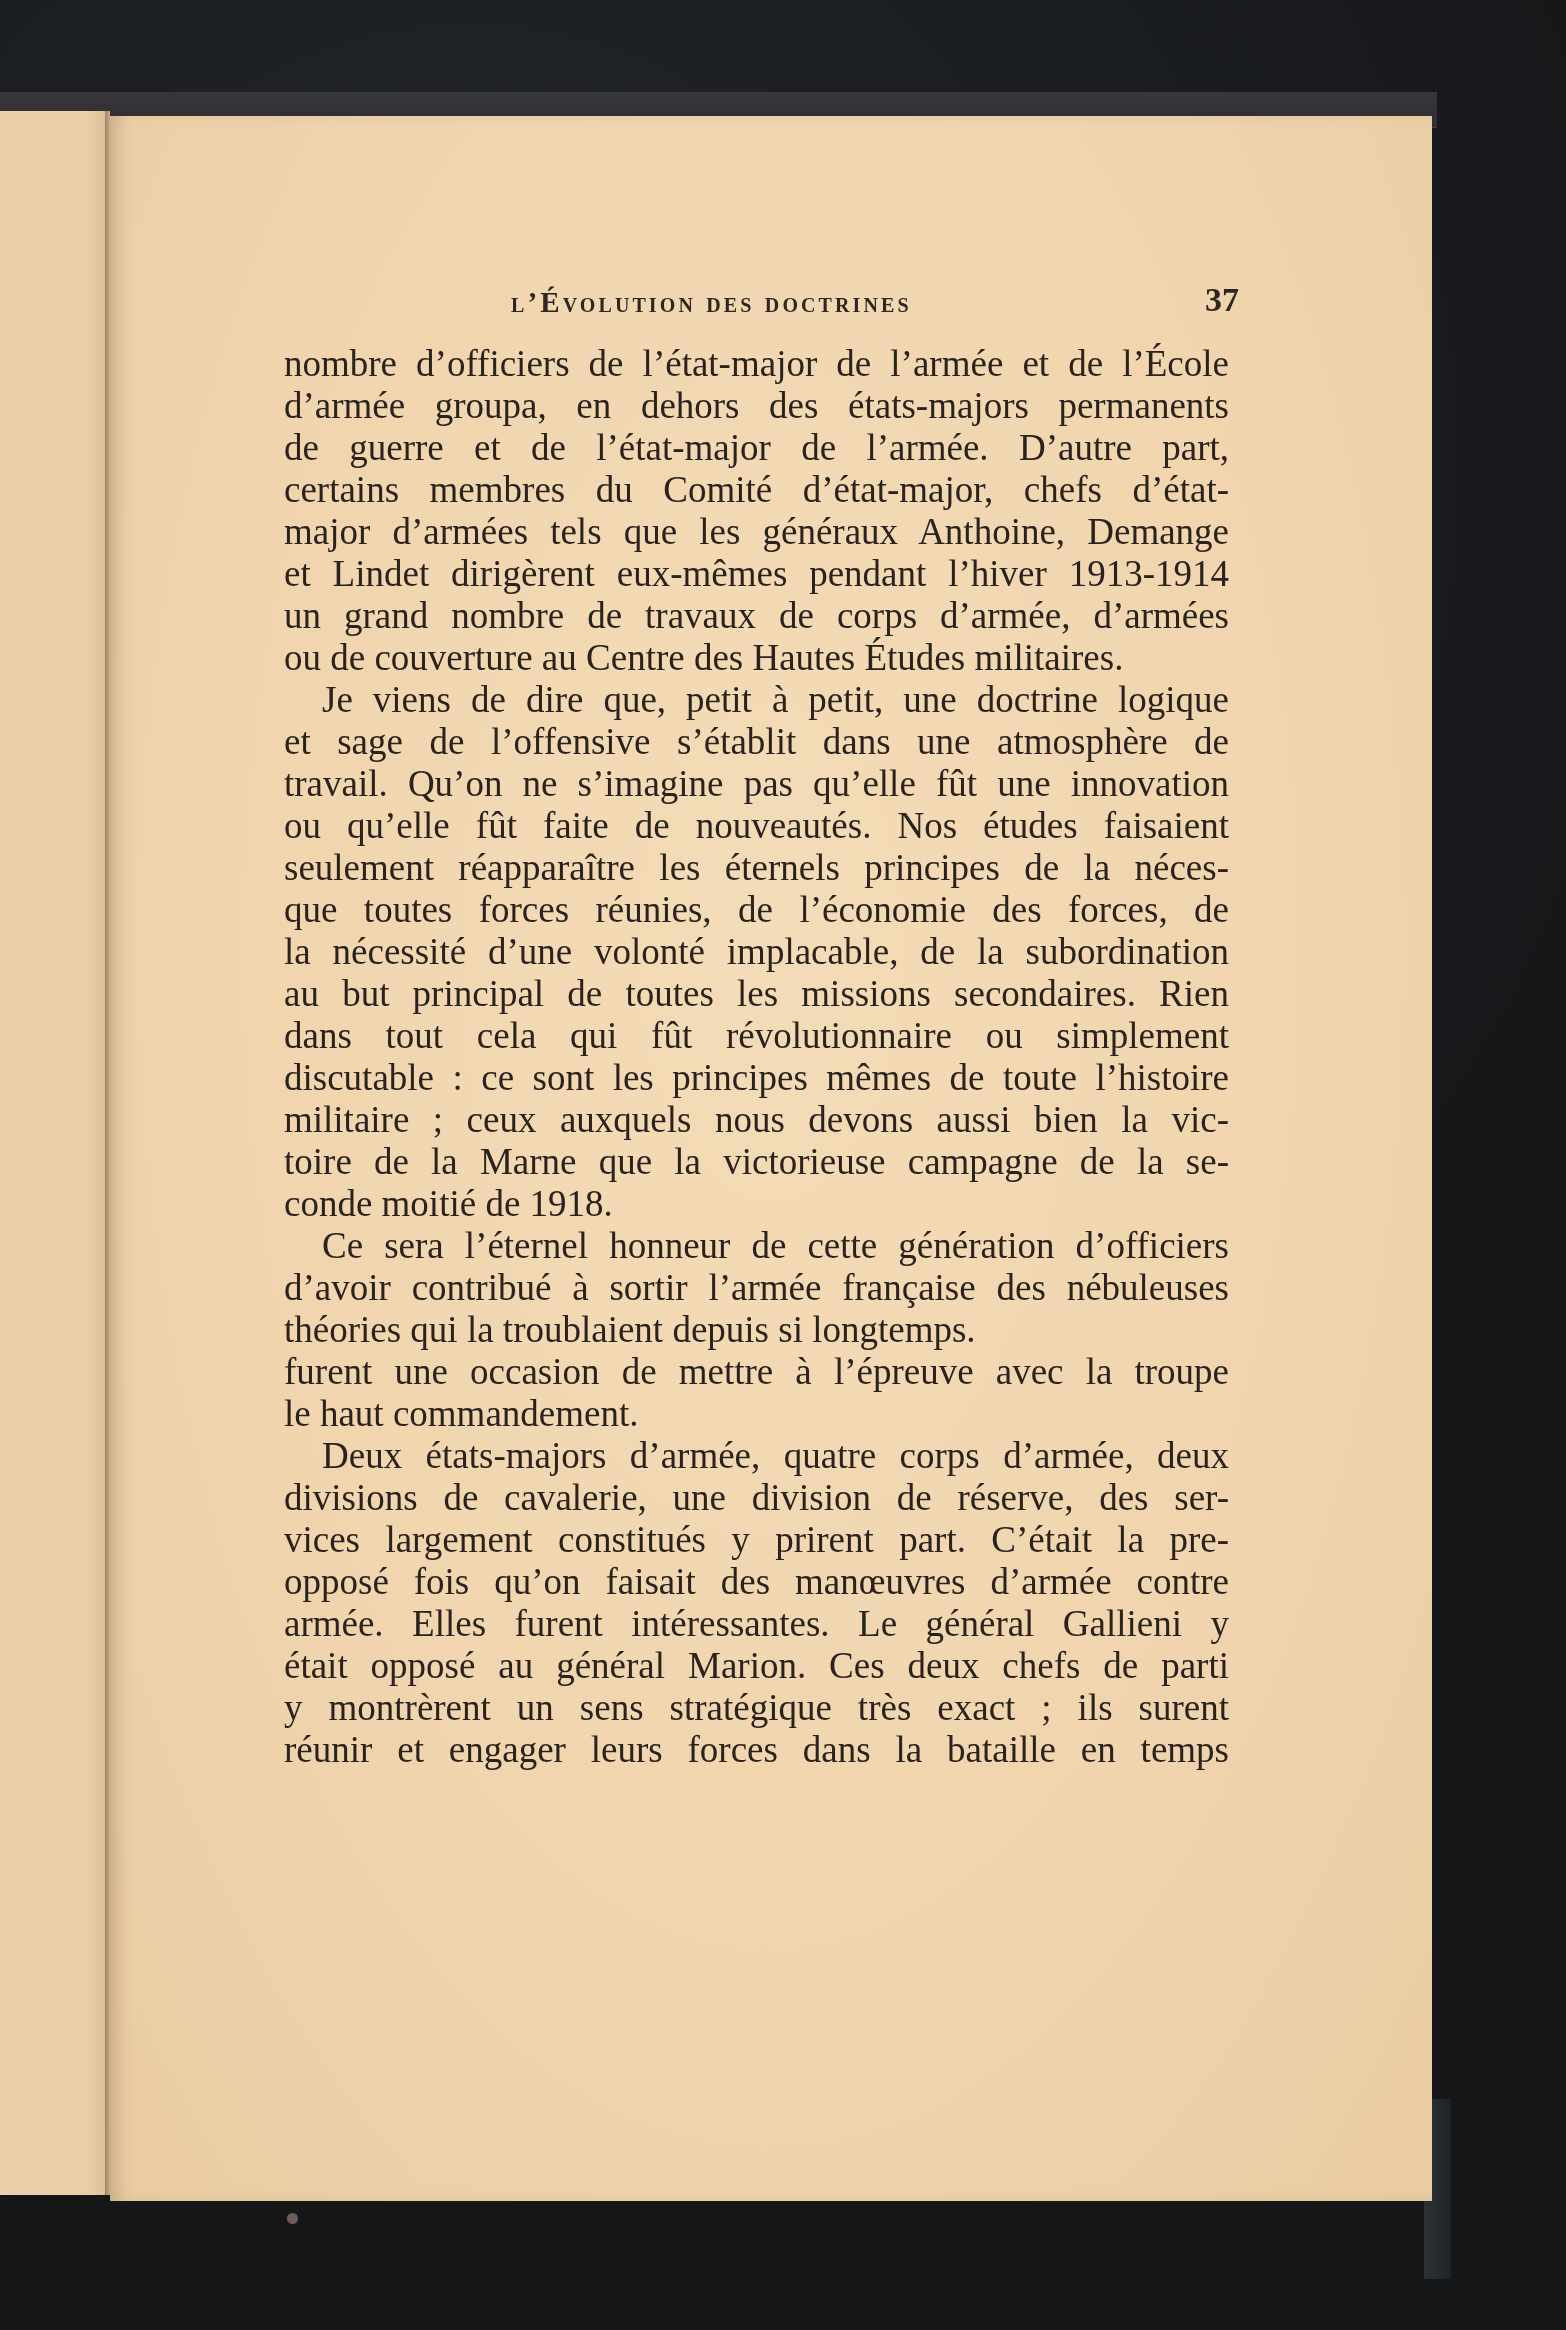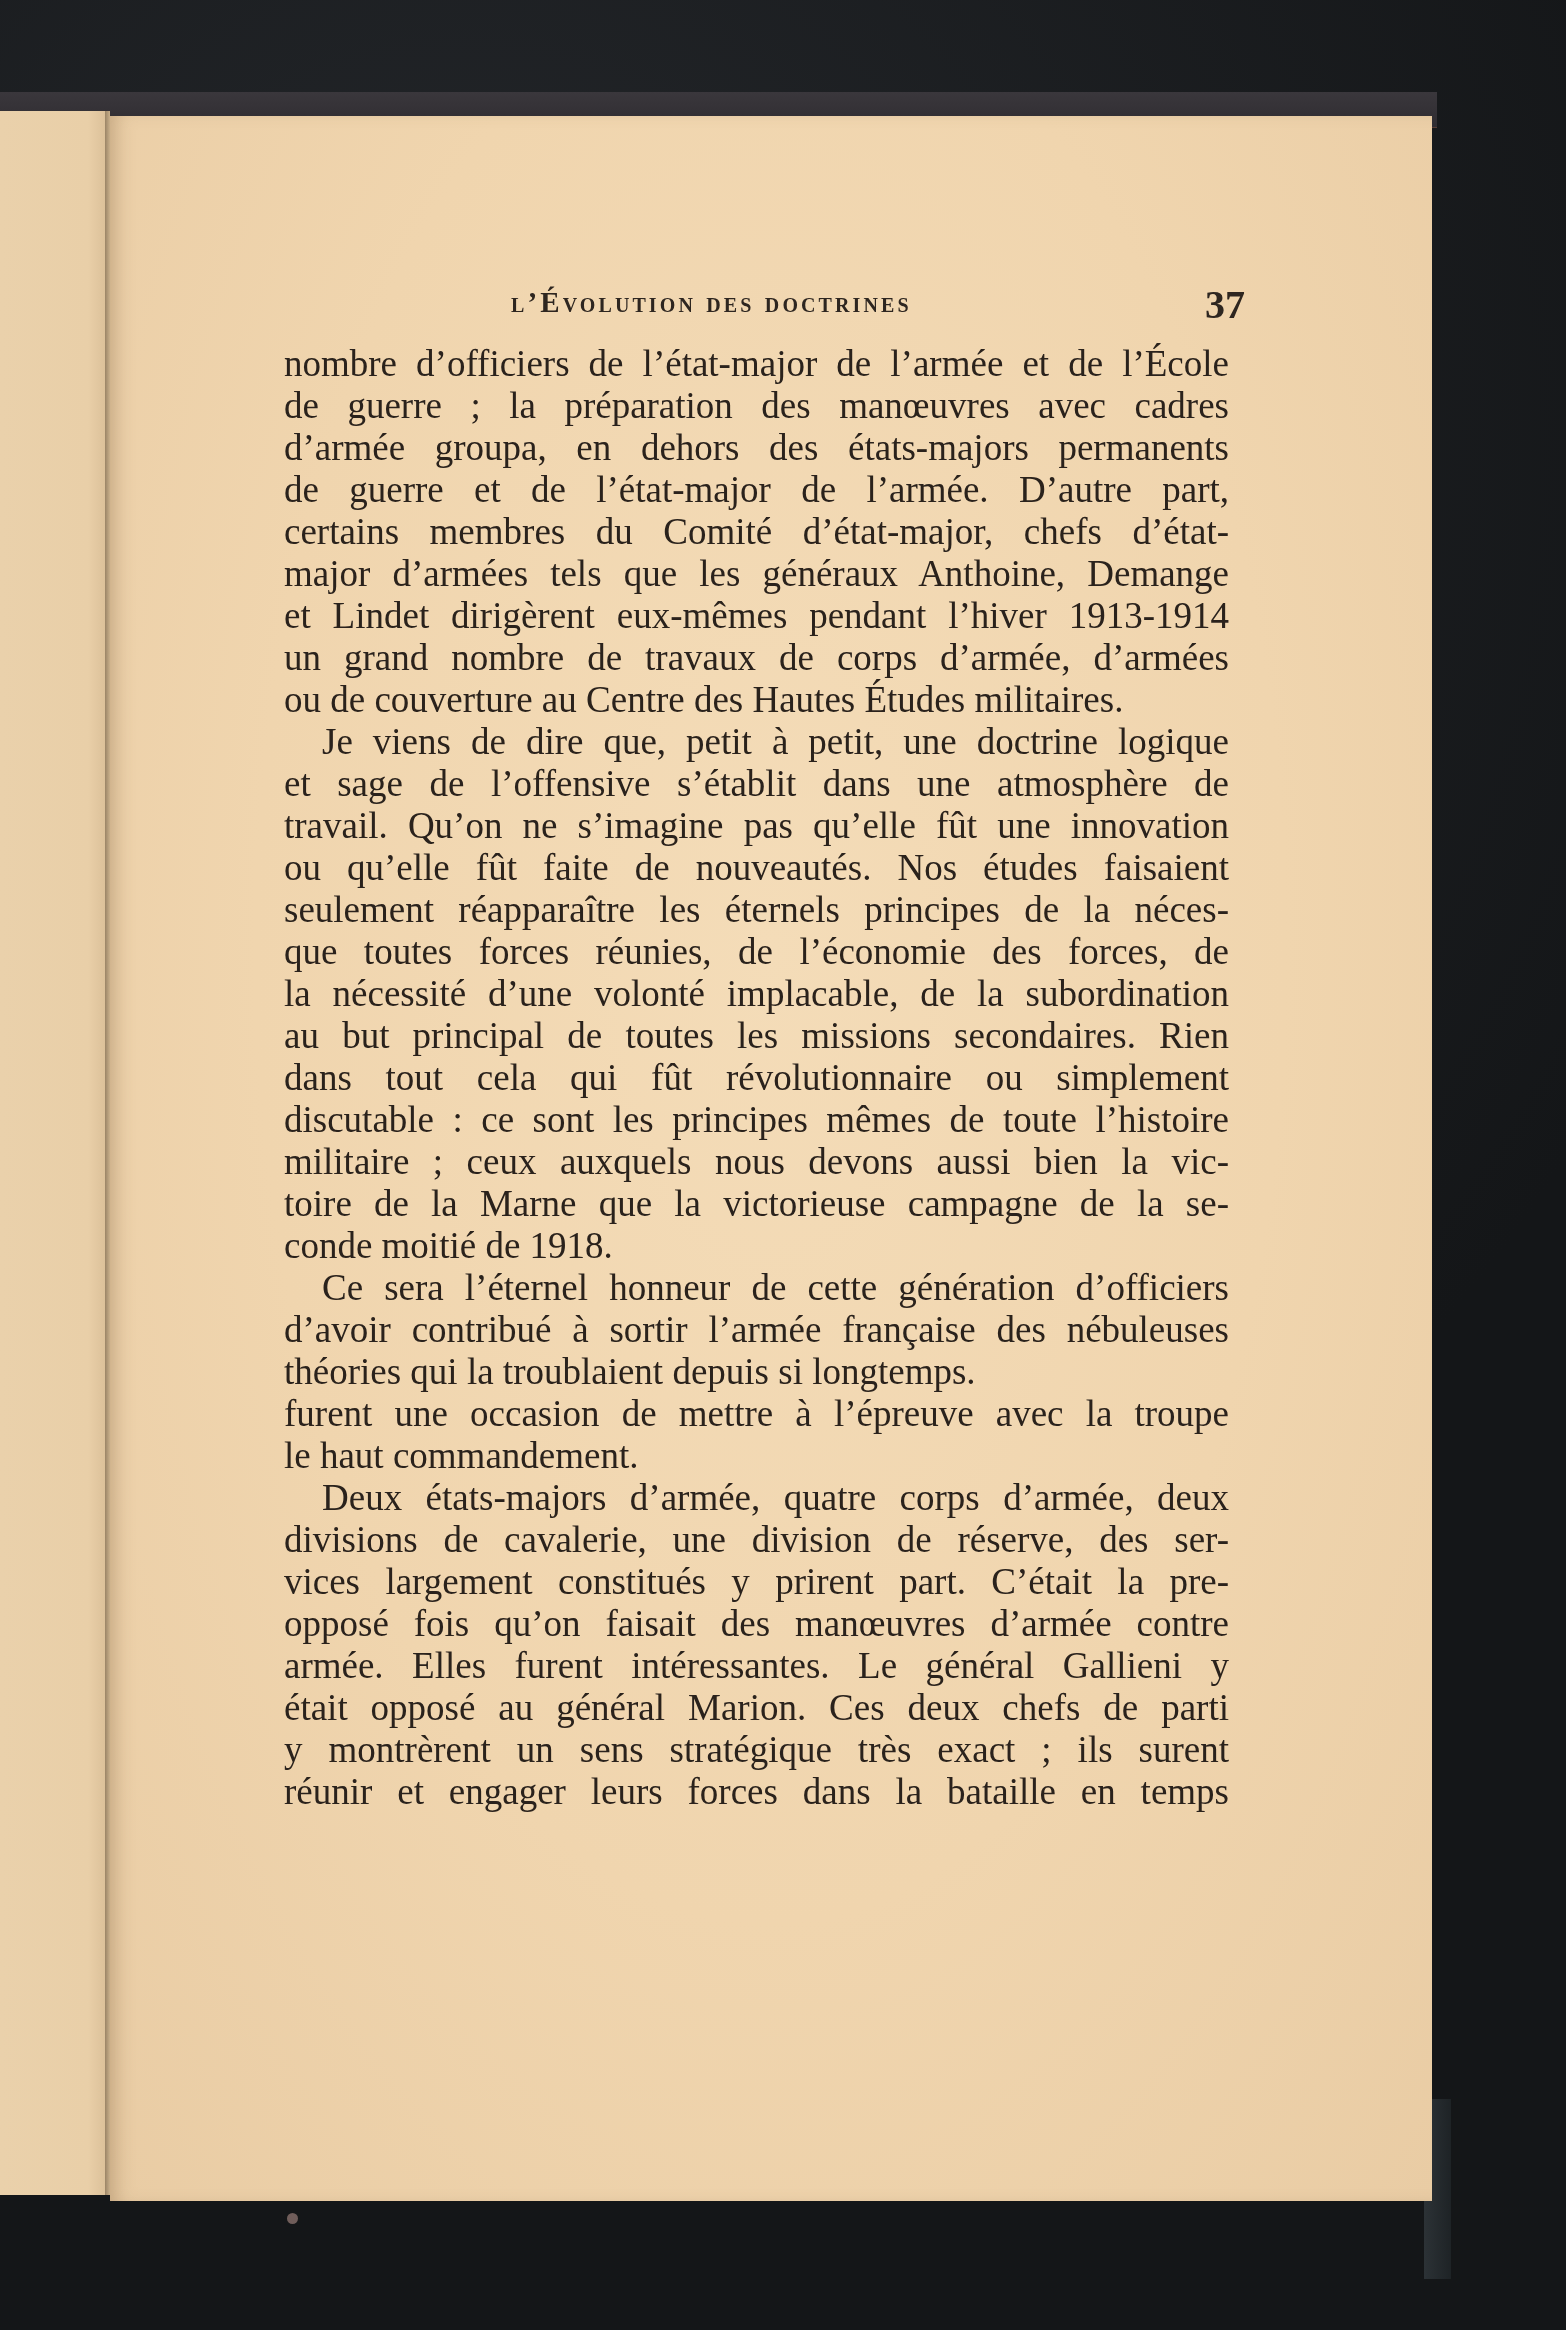--- a/index.html
+++ b/index.html
@@ -78,21 +78,21 @@
       top: 0;
       font-size: 29px;
       letter-spacing: 3.1px;
       font-variant: small-caps;
       color: #2e2620;
     }
     .page-number {
       position: absolute;
       left: 1205px;
       top: -4.7px;
-      font-size: 40px;
+      font-size: 34px;
       color: #2e2620;
     }
     .text-block {
       position: absolute;
       left: 284px;
       top: 343px;
       width: 945px;
       color: #2a221c;
       font-size: 37px;
       line-height: 42px;
@@ -133,21 +133,20 @@
 
 <div class="page"></div>
 
 <div class="running-head">
   <span class="running-title">l’Évolution des doctrines</span>
   <span class="page-number">37</span>
 </div>
 
 <div class="text-block">
   <span class="line">nombre d’officiers de l’état-major de l’armée et de l’École</span>
-  <span class="line">de guerre ; la préparation des manœuvres avec cadres</span>
   <span class="line">d’armée groupa, en dehors des états-majors permanents</span>
   <span class="line">de guerre et de l’état-major de l’armée. D’autre part,</span>
   <span class="line">certains membres du Comité d’état-major, chefs d’état-</span>
   <span class="line">major d’armées tels que les généraux Anthoine, Demange</span>
   <span class="line">et Lindet dirigèrent eux-mêmes pendant l’hiver 1913-1914</span>
   <span class="line">un grand nombre de travaux de corps d’armée, d’armées</span>
   <span class="line last">ou de couverture au Centre des Hautes Études militaires.</span>
   <span class="line indent">Je viens de dire que, petit à petit, une doctrine logique</span>
   <span class="line">et sage de l’offensive s’établit dans une atmosphère de</span>
   <span class="line">travail. Qu’on ne s’imagine pas qu’elle fût une innovation</span>

